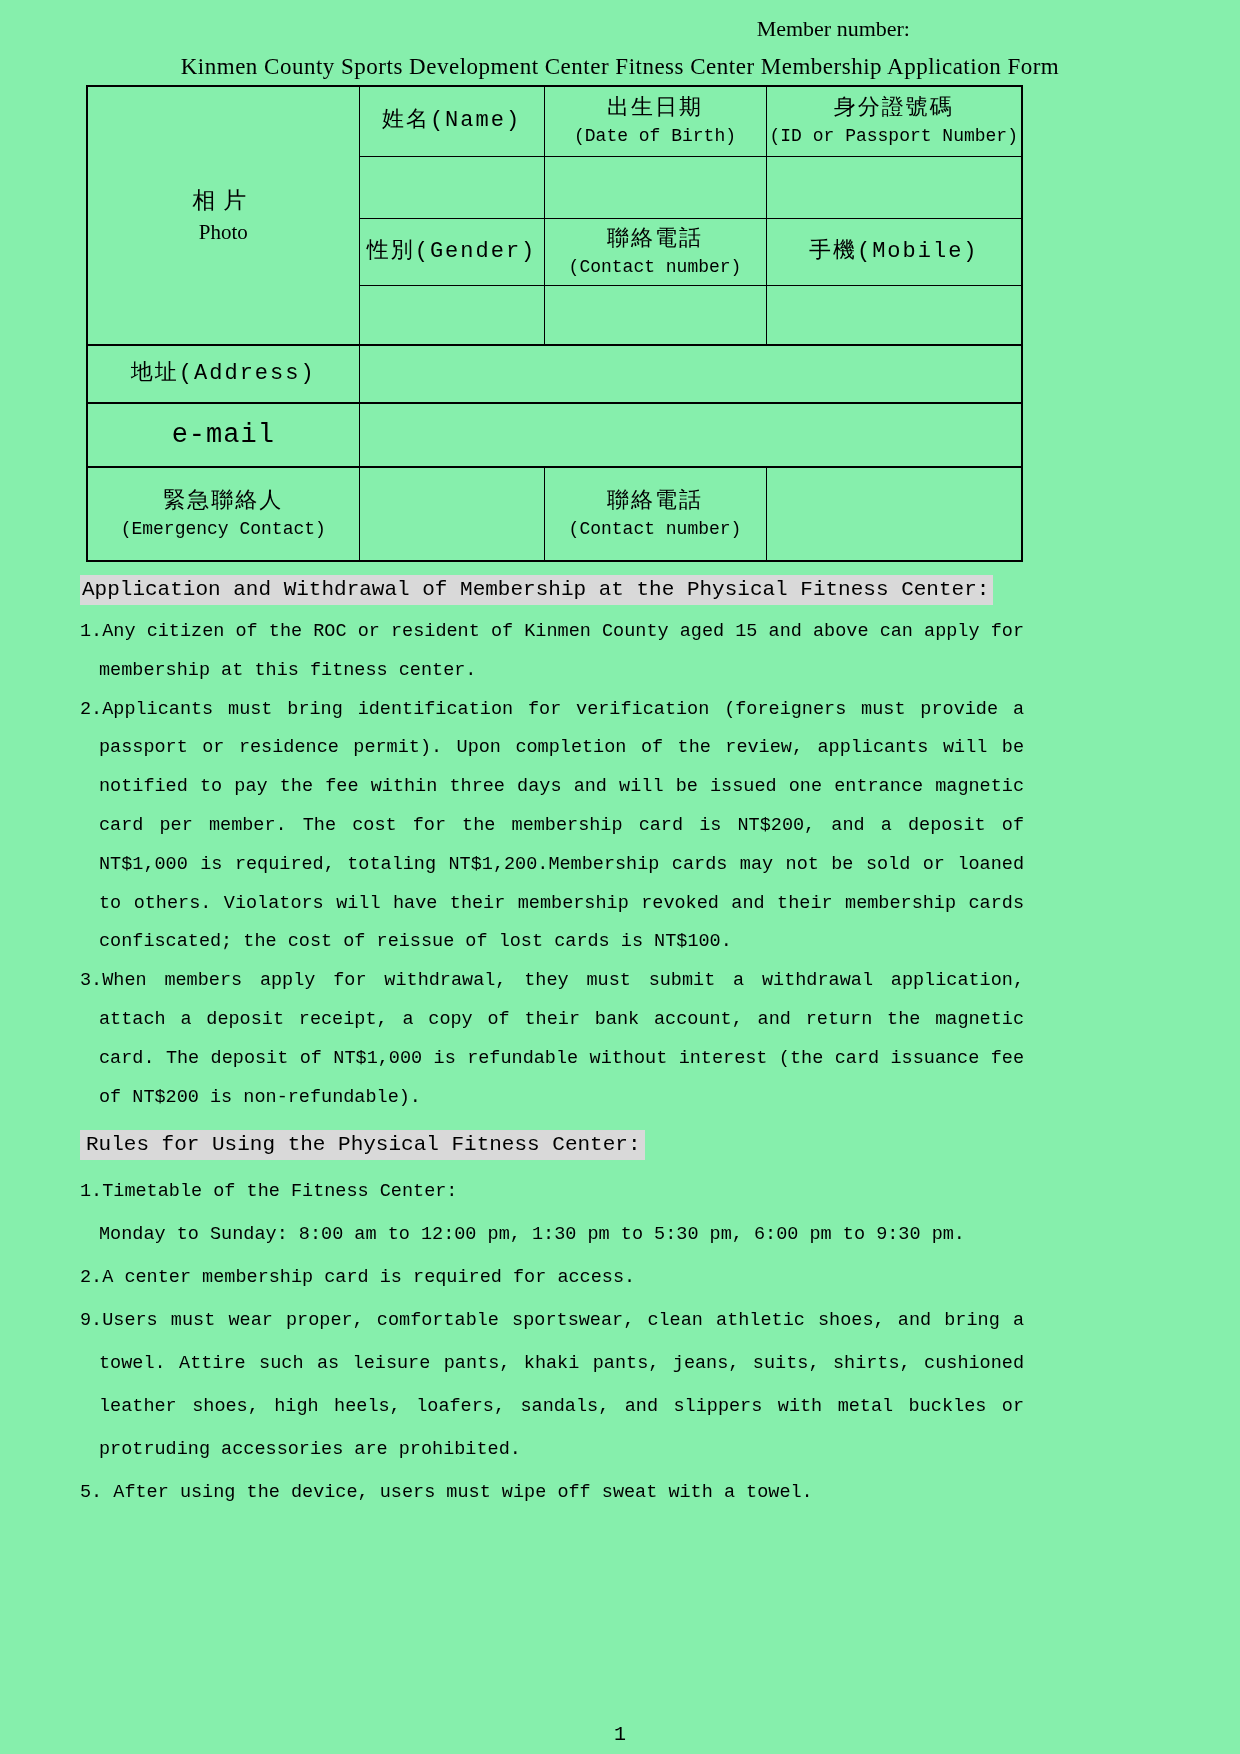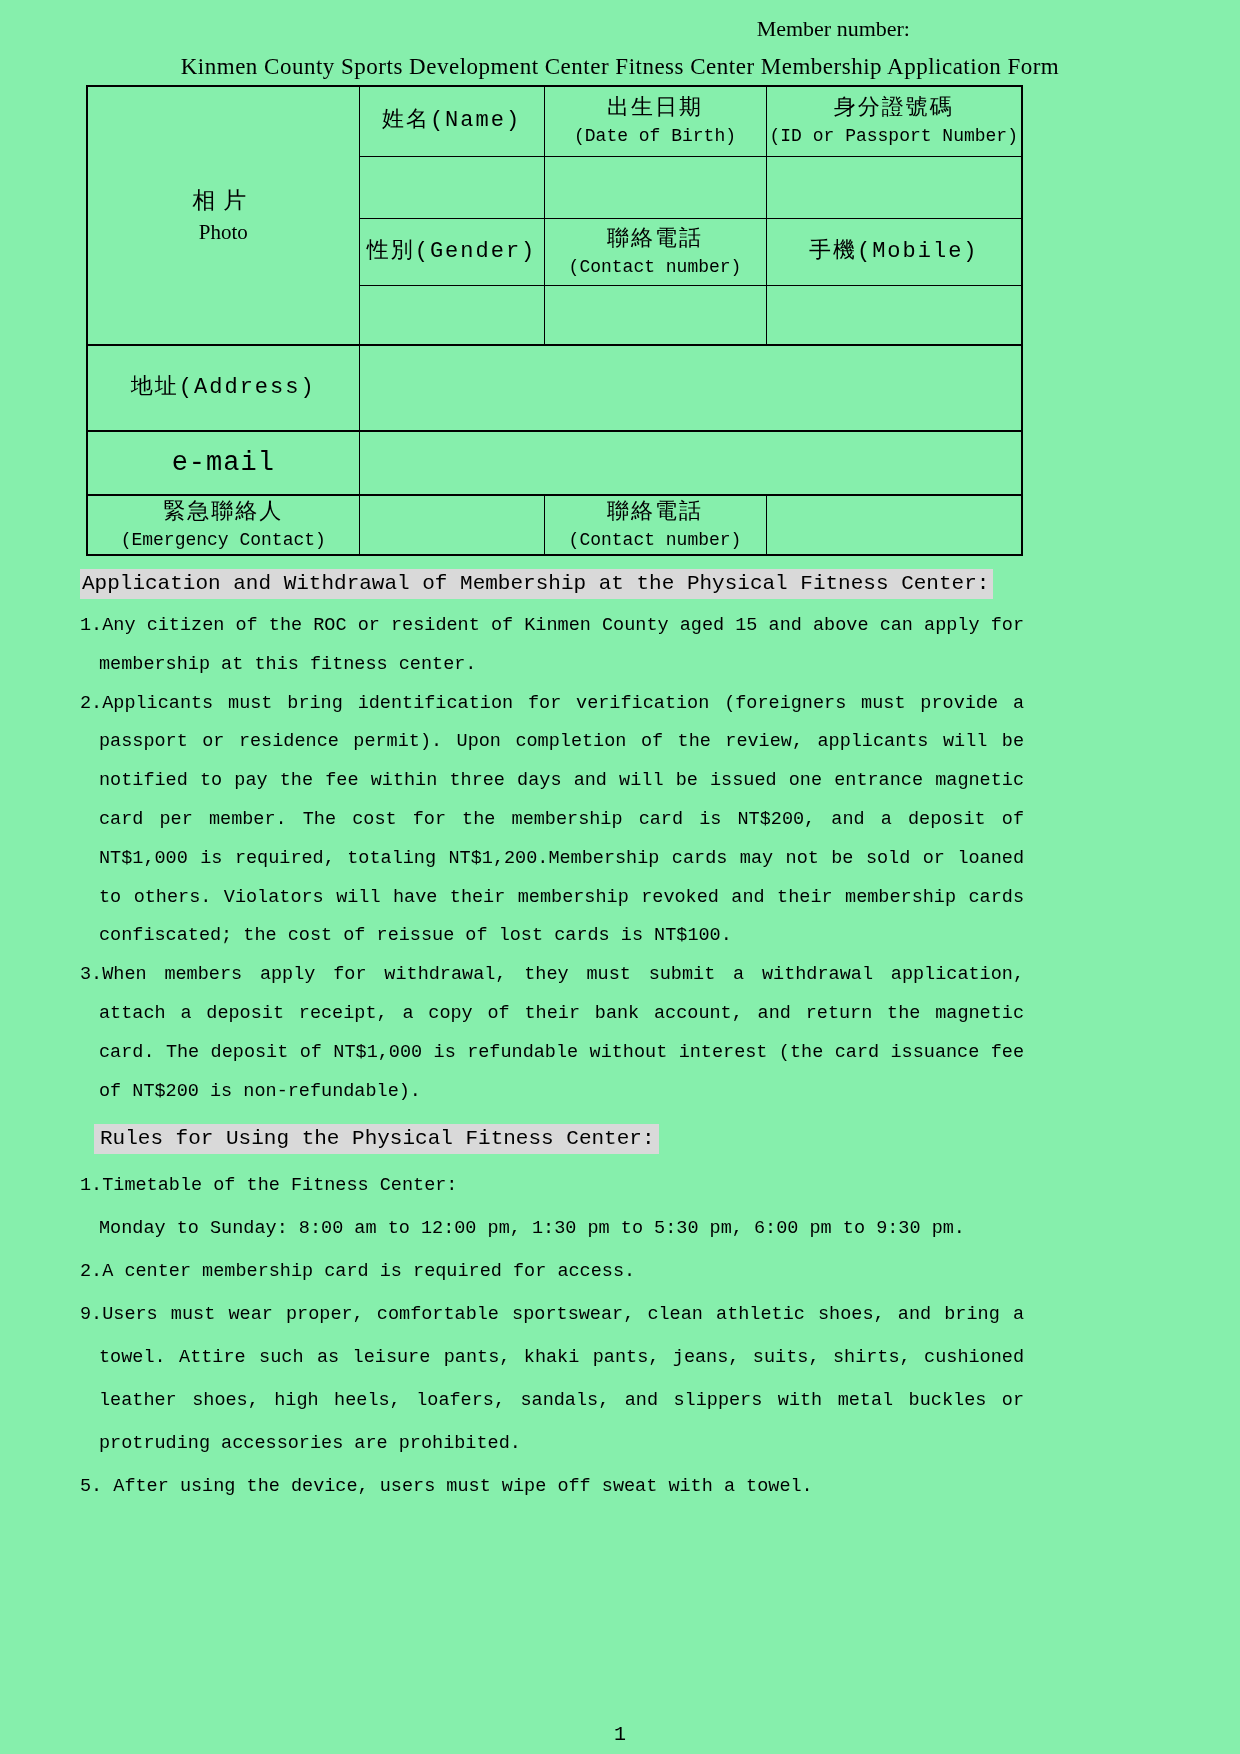--- a/index.html
+++ b/index.html
@@ -55,21 +55,21 @@
   .heading-row { line-height:39px; margin:6px 0 2px 0; }
   .section-heading {
     display:inline-block;
     background:#d9d9d9;
     font-weight:normal;
     font-size:21px;
     line-height:27px;
     padding:1px 4px 2px 2px;
   }
   .rules .heading-row { line-height:43px; margin:8px 0 2px 0; }
-  .rules .section-heading { margin-left:14px; padding-left:6px; }
+  .rules .section-heading { margin-left:0; padding-left:6px; }
   .item {
     font-size:18.5px;
     white-space:pre-wrap;
     padding-left:19px;
     text-indent:-19px;
   }
   .sec-application .item { line-height:38.8px; }
   .rules .item { line-height:43px; }
   .page-number {
     position:absolute;
@@ -127,33 +127,33 @@
       </td>
       <td>
         <div class="zh">手機(Mobile)</div>
       </td>
     </tr>
     <tr style="height:60px">
       <td></td>
       <td></td>
       <td></td>
     </tr>
-    <tr class="thick" style="height:86px">
+    <tr class="thick" style="height:58px">
       <td>
         <div class="zh">地址(Address)</div>
       </td>
       <td colspan="3"></td>
     </tr>
     <tr class="thick" style="height:64px">
       <td>
         <div class="email-label">e-mail</div>
       </td>
       <td colspan="3"></td>
     </tr>
-    <tr class="thick" style="height:60px">
+    <tr class="thick" style="height:94px">
       <td>
         <div class="zh">緊急聯絡人</div>
         <div class="en">(Emergency Contact)</div>
       </td>
       <td></td>
       <td>
         <div class="zh">聯絡電話</div>
         <div class="en">(Contact number)</div>
       </td>
       <td></td>

